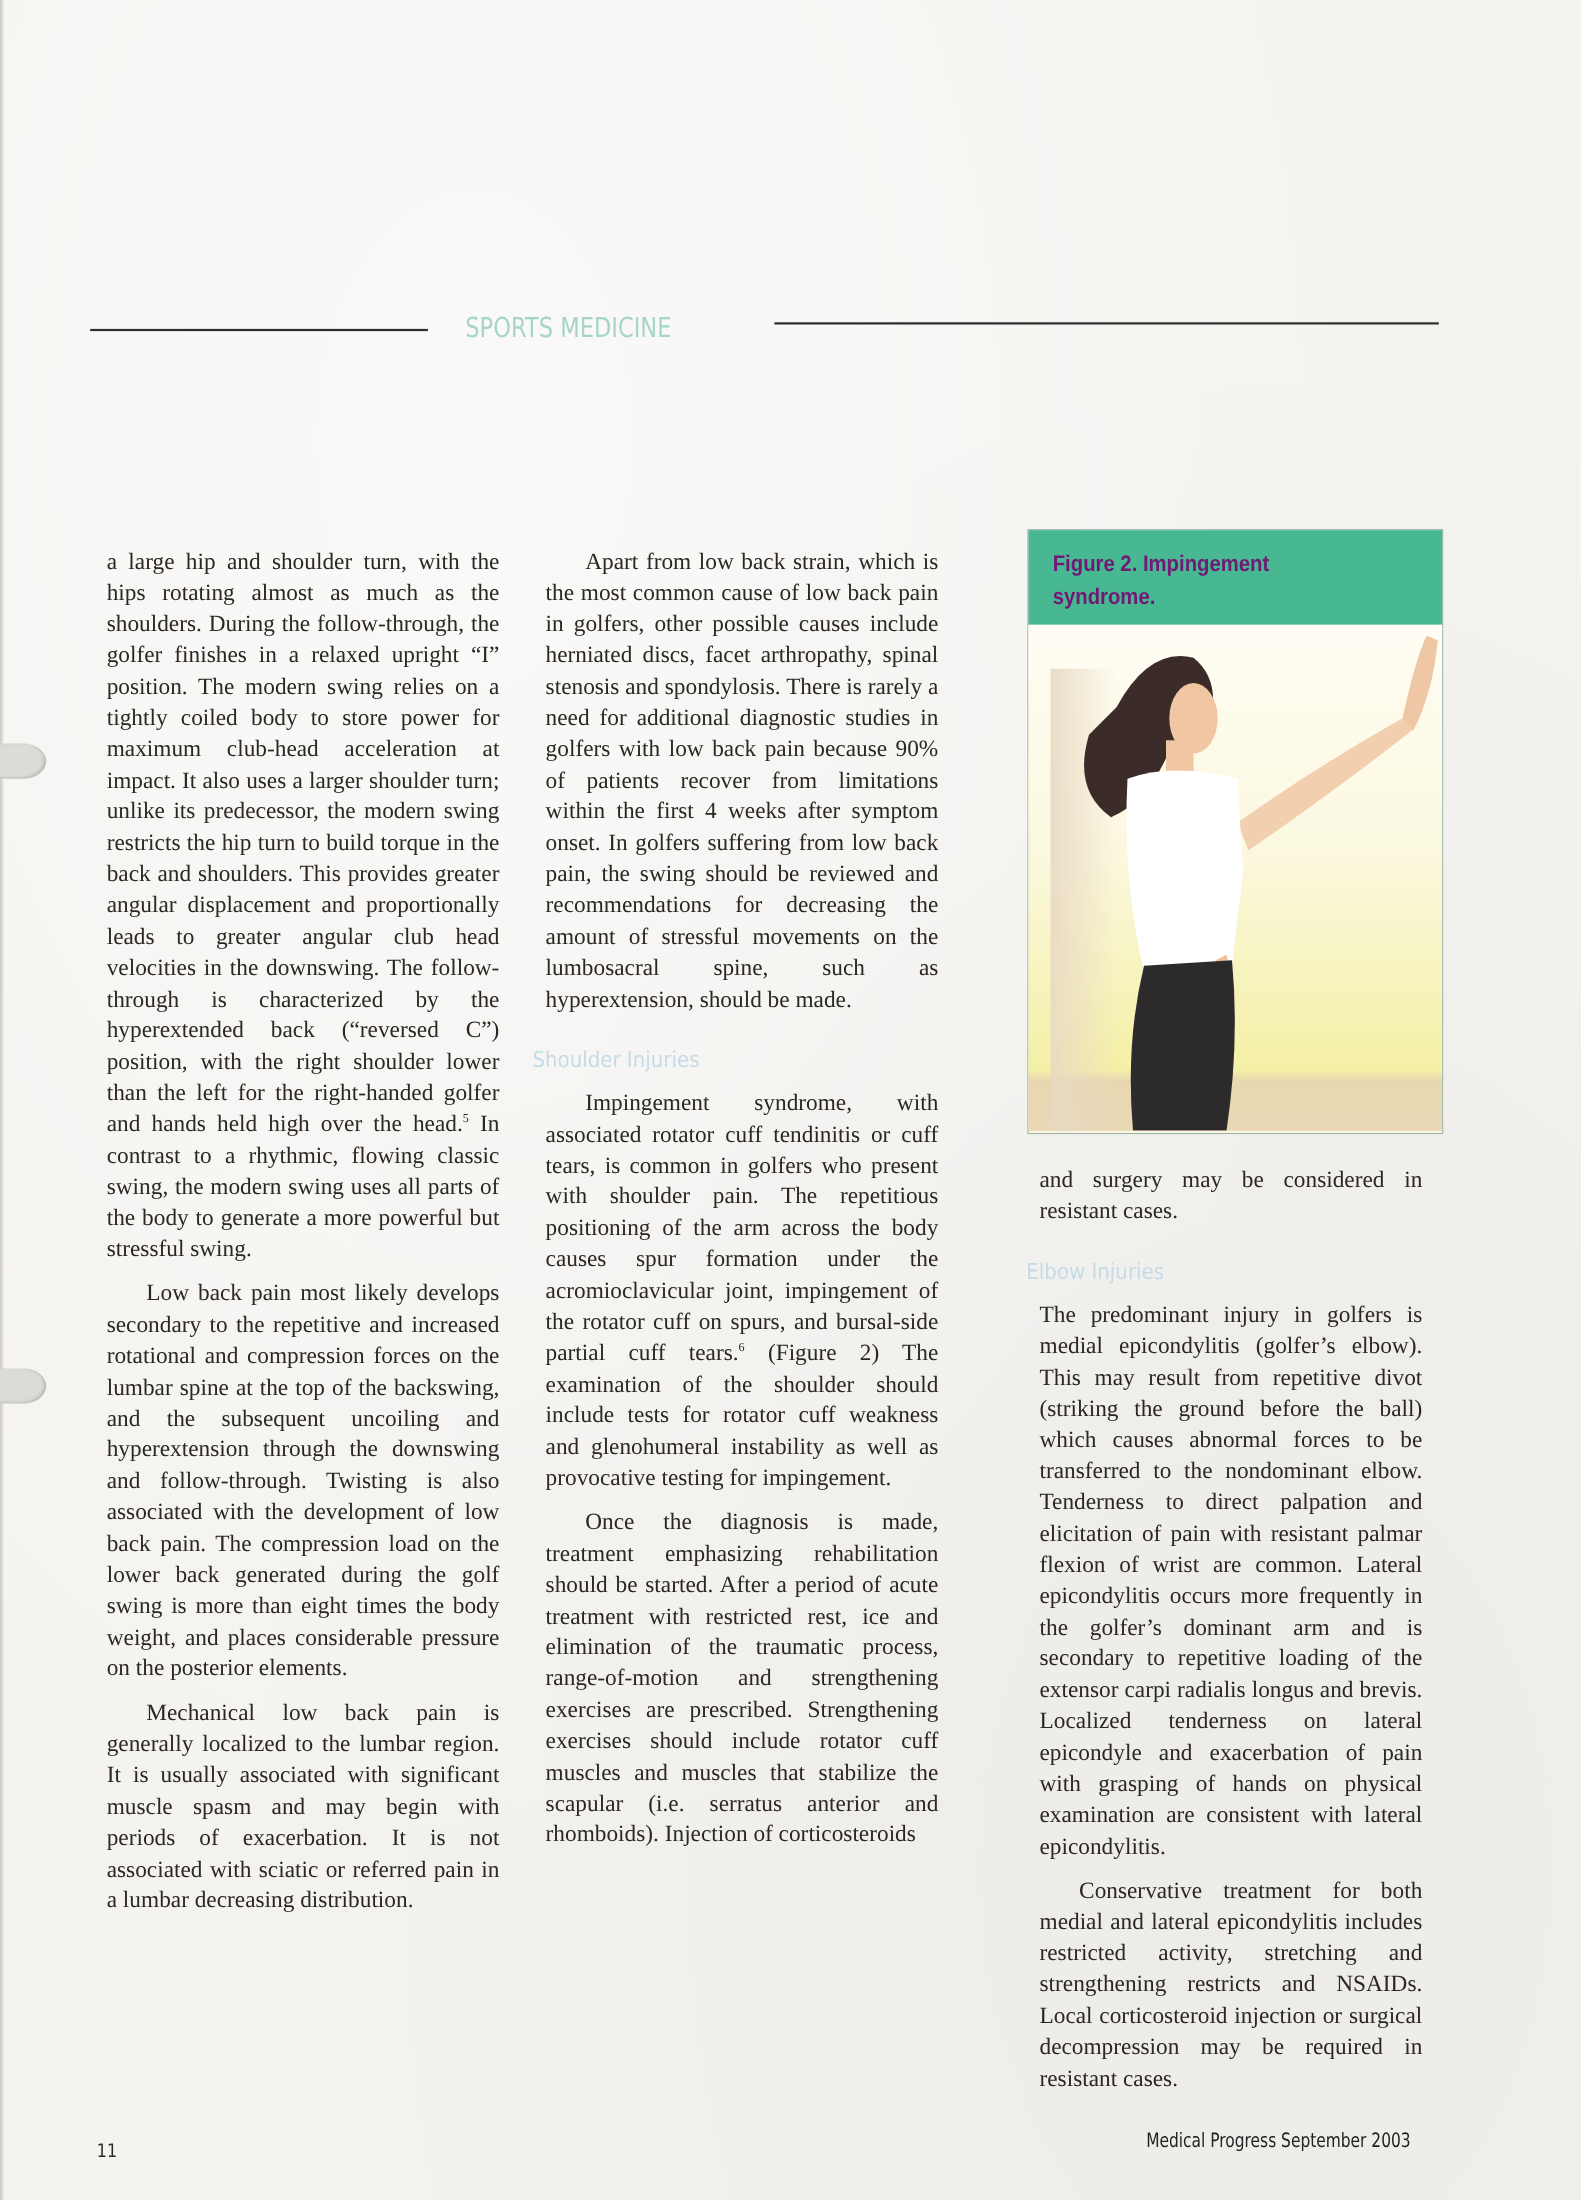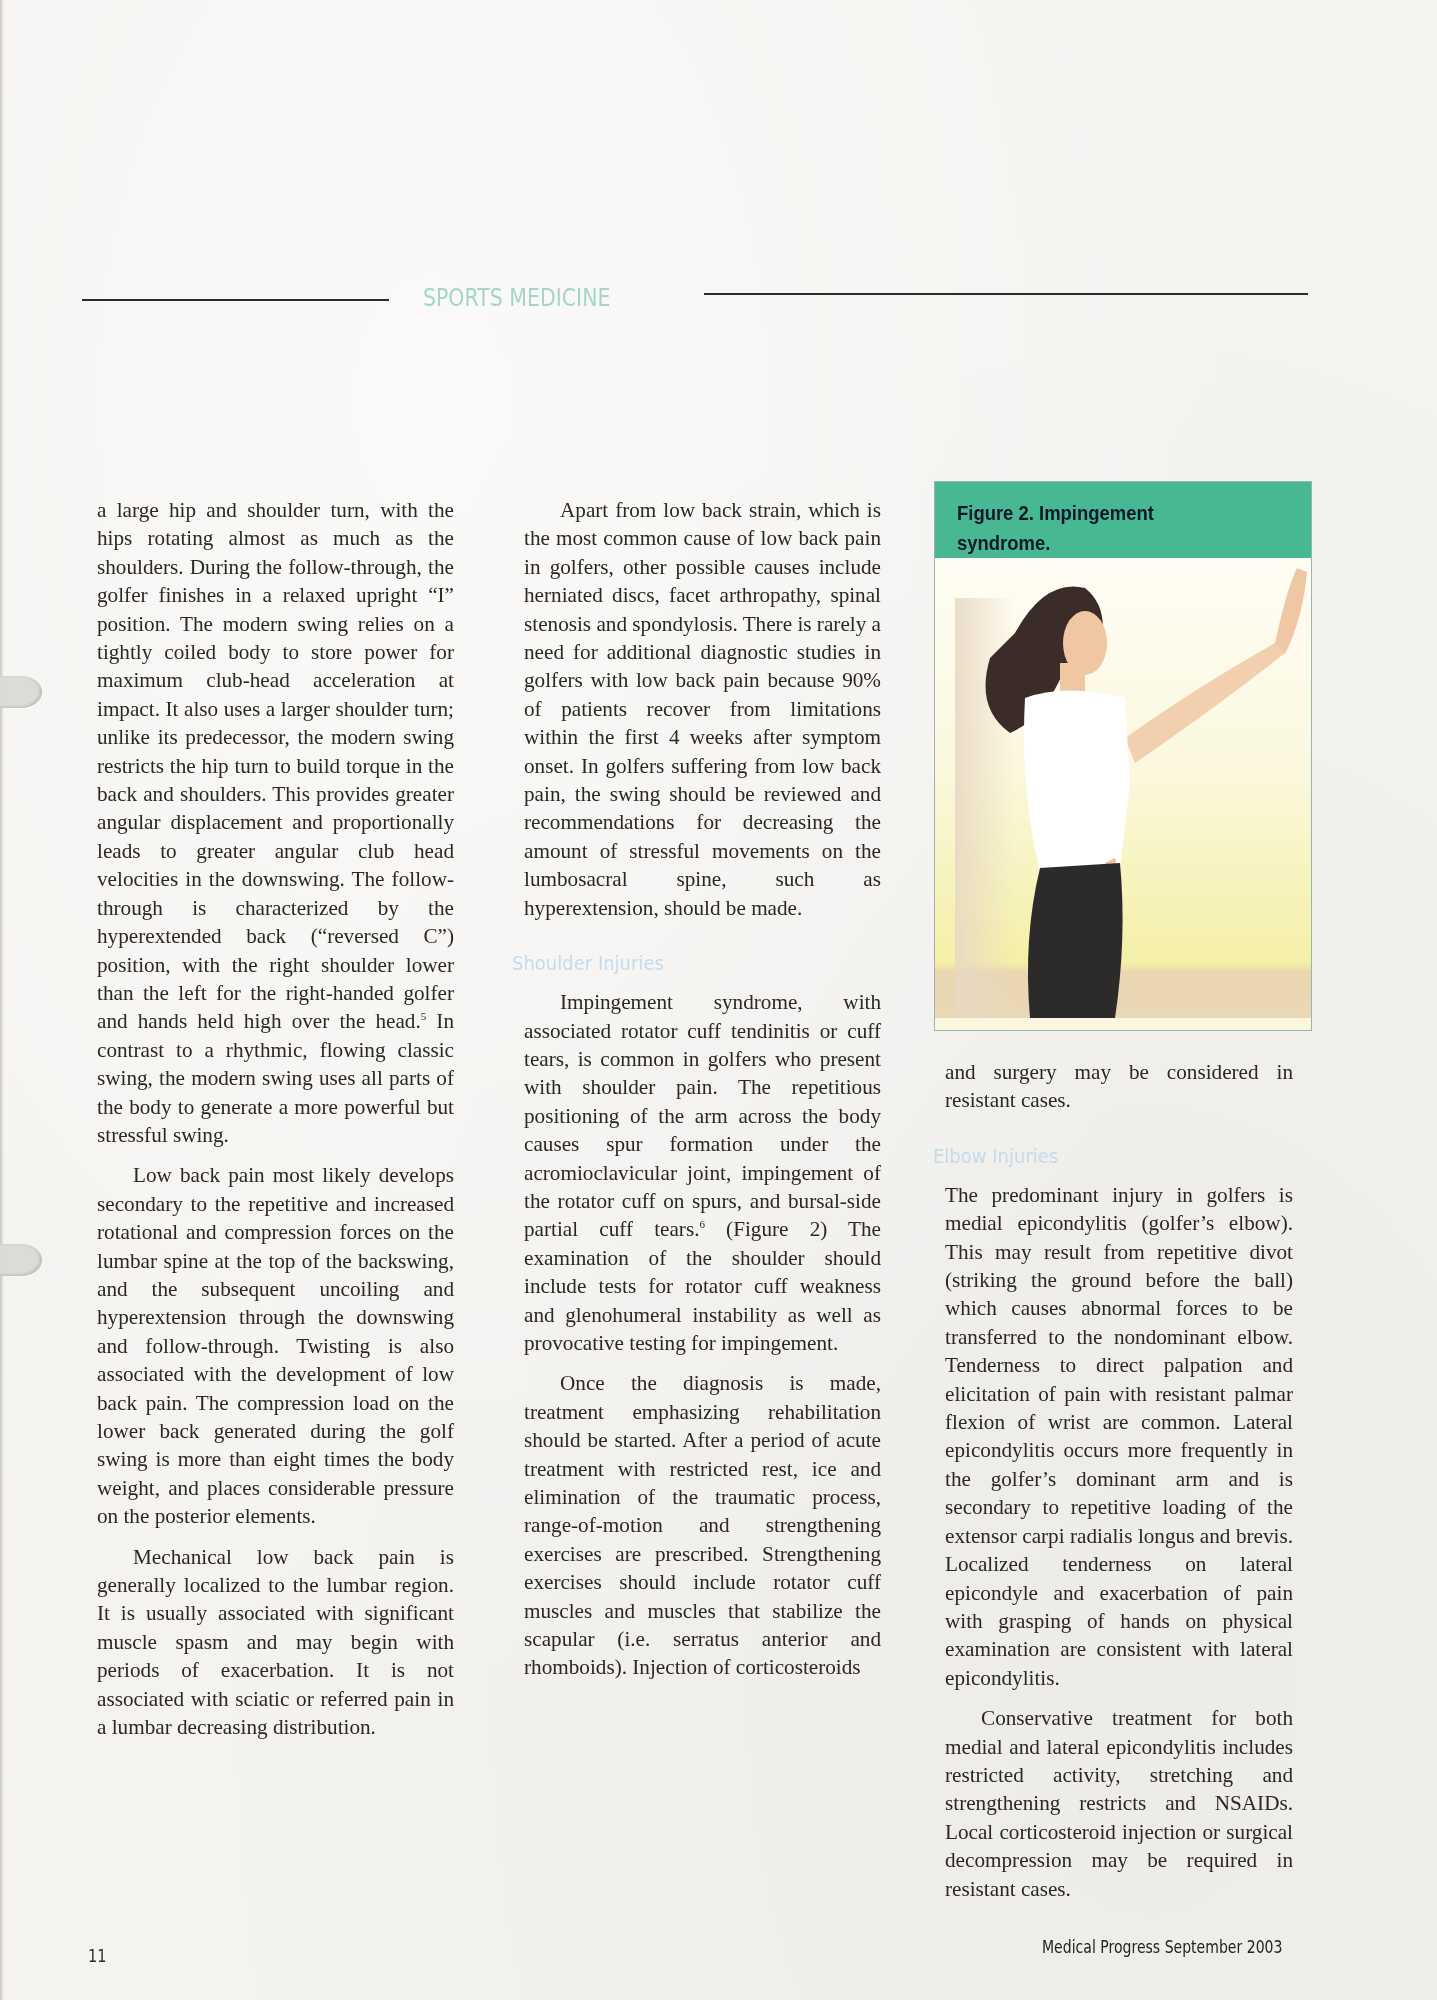--- a/index.html
+++ b/index.html
@@ -33,38 +33,38 @@
     font-size: 25px; letter-spacing: 0px; color: #a6d5c8;
     transform: scaleX(0.82); transform-origin: left center;
     white-space: nowrap;
   }
   .column {
     position: absolute; top: 484px;
     font-size: 21.2px; line-height: 28.4px;
     text-align: justify; hyphens: manual;
   }
   .col-left { left: 85px; width: 381px; }
-  .col-mid { left: 512px; width: 381px; }
+  .col-mid { left: 484px; width: 381px; }
   .col-right { left: 933px; width: 372px; top: 1046px; }
   .column p { margin: 12px; }
   .column p.indent { text-indent: 36px; }
   .subhead {
     font-family: "DejaVu Sans", "Liberation Sans", sans-serif;
     font-size: 20px; color: #c5dbe8; margin: 28px 0 0 0; line-height: 26px;
     transform: scaleX(0.9); transform-origin: left center;
   }
   sup { font-size: 11px; line-height: 0; vertical-align: 8px; }
   .figure {
     position: absolute; left: 934px; top: 481px; width: 376px; height: 548px;
     border: 1px solid #9bb5ae; background: #fbf7de;
   }
   .figure-caption-bar {
-    background: #48b892; height: 76px; padding: 16px 0 0 22px; box-sizing: border-box;
+    background: #48b892; height: 86px; padding: 16px 0 0 22px; box-sizing: border-box;
     font-family: "Liberation Sans", "DejaVu Sans", sans-serif; font-weight: bold;
-    font-size: 20.5px; line-height: 30px; color: #0f172a;
+    font-size: 20.5px; line-height: 30px; color: #701a75;
   }
   .figure-caption-bar span { display: block; transform: scaleX(0.9); transform-origin: left center; }
   .figure-photo { position: relative; height: 460px; overflow: hidden;
     background: linear-gradient(to bottom, #fffdf4 0%, #fbf8df 45%, #f4f0a6 88%, #e9d7b0 90%, #ead8b6 100%); }
   .figure-photo svg { position: absolute; left: 0; top: 0; }
   .footer-page {
     position: absolute; left: 88px; top: 1946px;
     font-family: "DejaVu Sans", "Liberation Sans", sans-serif; font-size: 17px; color: #2a2a2a;
     transform: scaleX(0.85); transform-origin: left center;
   }

